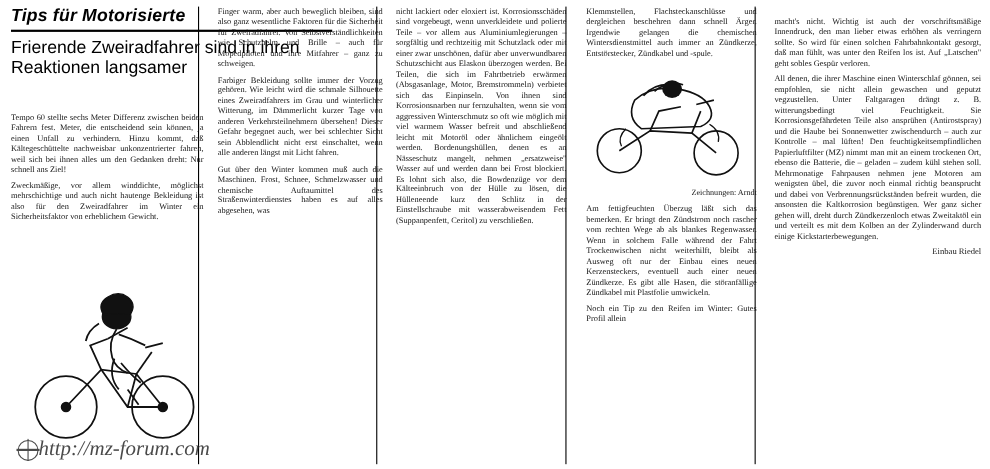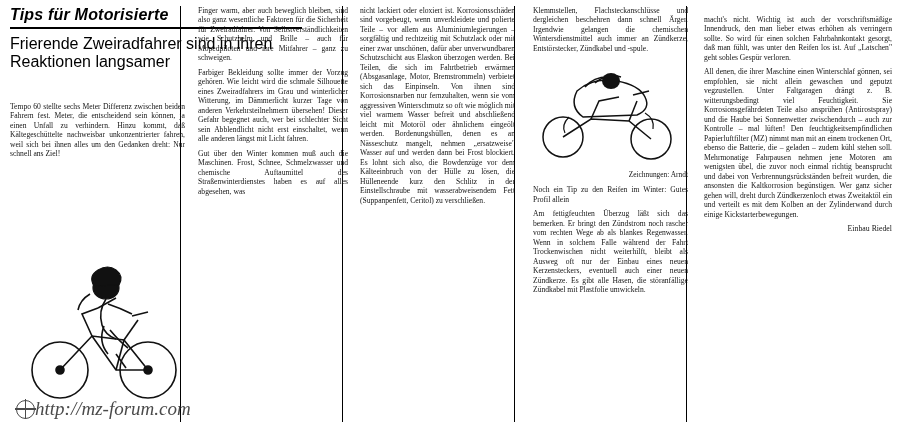--- a/index.html
+++ b/index.html
@@ -163,20 +163,21 @@
 
   <div class="vrule rule1" style="top:6px;"></div>
   <div class="vrule rule2" style="top:6px;"></div>
   <div class="vrule rule3" style="top:6px;"></div>
   <div class="vrule rule4" style="top:6px;"></div>
 
   <div class="columns">
 
     <div class="col" id="col1">
       <p>Tempo 60 stellte sechs Meter Differenz zwischen beiden Fahrern fest. Meter, die entscheidend sein können, ja einen Unfall zu verhindern. Hinzu kommt, daß Kältegeschüttelte nachweisbar unkonzentrierter fahren, weil sich bei ihnen alles um den Gedanken dreht: Nur schnell ans Ziel!</p>
+      <p>Zweckmäßige, vor allem winddichte, möglichst mehrschichtige und auch nicht hautenge Bekleidung ist also für den Zweiradfahrer im Winter ein Sicherheitsfaktor von erheblichem Gewicht.</p>
     </div>
 
     <svg class="illus-cyclist" viewBox="0 0 168 150" xmlns="http://www.w3.org/2000/svg">
       <g fill="none" stroke="#111" stroke-width="1.6">
         <circle cx="40" cy="112" r="28"></circle>
         <circle cx="128" cy="112" r="28"></circle>
         <circle cx="40" cy="112" r="4" fill="#111"></circle>
         <circle cx="128" cy="112" r="4" fill="#111"></circle>
         <path d="M40 112 L72 78 L104 82 L128 112"></path>
         <path d="M72 78 L96 112 L128 112"></path>
@@ -229,22 +230,22 @@
           <ellipse cx="78" cy="20" rx="9" ry="8"></ellipse>
         </g>
         <g fill="none" stroke="#111" stroke-width="1.2">
           <path d="M36 56 q-8 8 -4 16"></path>
           <path d="M112 52 q10 6 8 16"></path>
         </g>
       </svg>
 
       <div class="caption">Zeichnungen: Arndt</div>
 
+      <p>Am fettigfeuchten Überzug läßt sich das bemerken. Er bringt den Zündstrom noch rascher vom rechten Wege ab als blankes Regenwasser. Wenn in solchem Falle während der Fahrt Trockenwischen nicht weiterhilft, bleibt als Ausweg oft nur der Einbau eines neuen Kerzensteckers, eventuell auch einer neuen Zündkerze. Es gibt alle Hasen, die störanfällige Zündkabel mit Plastfolie umwickeln.</p>
       <p>Noch ein Tip zu den Reifen im Winter: Gutes Profil allein</p>
-      <p>Am fettigfeuchten Überzug läßt sich das bemerken. Er bringt den Zündstrom noch rascher vom rechten Wege ab als blankes Regenwasser. Wenn in solchem Falle während der Fahrt Trockenwischen nicht weiterhilft, bleibt als Ausweg oft nur der Einbau eines neuen Kerzensteckers, eventuell auch einer neuen Zündkerze. Es gibt alle Hasen, die störanfällige Zündkabel mit Plastfolie umwickeln.</p>
     </div>
 
     <div class="col" id="col5">
       <p>macht's nicht. Wichtig ist auch der vorschriftsmäßige Innendruck, den man lieber etwas erhöhen als verringern sollte. So wird für einen solchen Fahrbahnkontakt gesorgt, daß man fühlt, was unter den Reifen los ist. Auf „Latschen" geht sobles Gespür verloren.</p>
       <p>All denen, die ihrer Maschine einen Winterschlaf gönnen, sei empfohlen, sie nicht allein gewaschen und geputzt vegzustellen. Unter Faltgaragen drängt z. B. witterungsbedingt viel Feuchtigkeit. Sie Korrosionsgefährdeten Teile also ansprühen (Antirostspray) und die Haube bei Sonnenwetter zwischendurch – auch zur Kontrolle – mal lüften! Den feuchtigkeitsempfindlichen Papierluftfilter (MZ) nimmt man mit an einem trockenen Ort, ebenso die Batterie, die – geladen – zudem kühl stehen soll. Mehrmonatige Fahrpausen nehmen jene Motoren am wenigsten übel, die zuvor noch einmal richtig beansprucht und dabei von Verbrennungsrückständen befreit wurden, die ansonsten die Kaltkorrosion begünstigen. Wer ganz sicher gehen will, dreht durch Zündkerzenloch etwas Zweitaktöl ein und verteilt es mit dem Kolben an der Zylinderwand durch einige Kickstarterbewegungen.</p>
       <div class="sig">Einbau Riedel</div>
     </div>
 
   </div>
 

